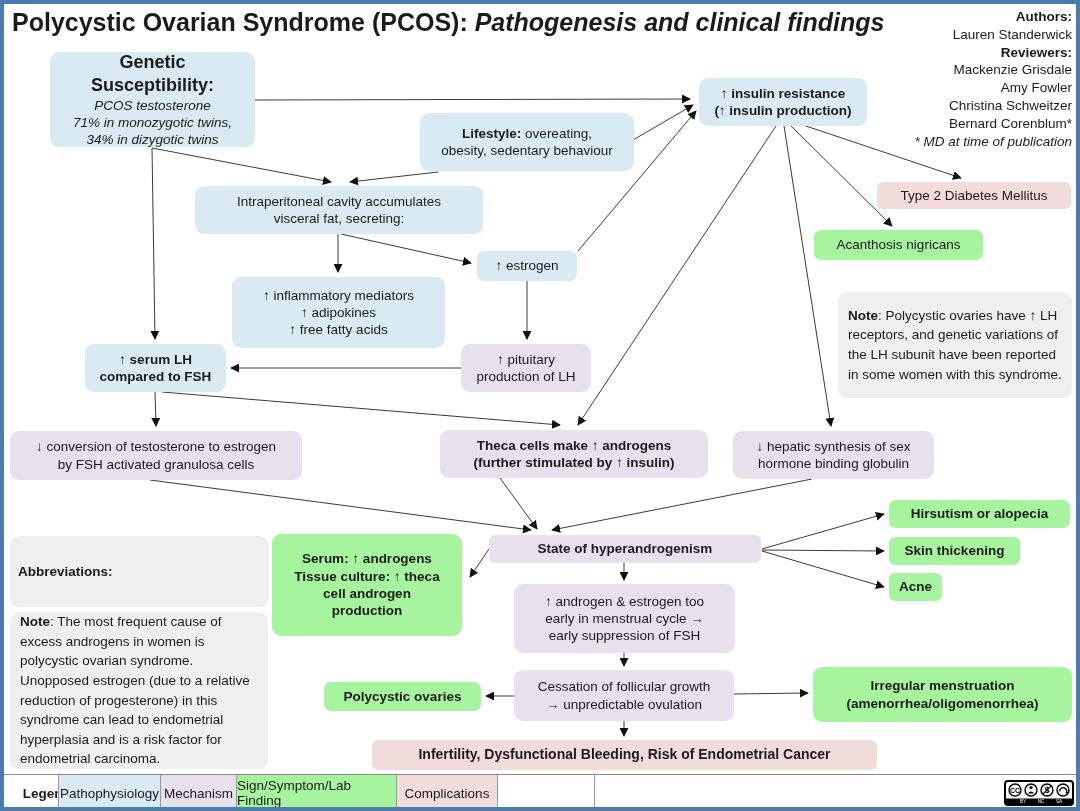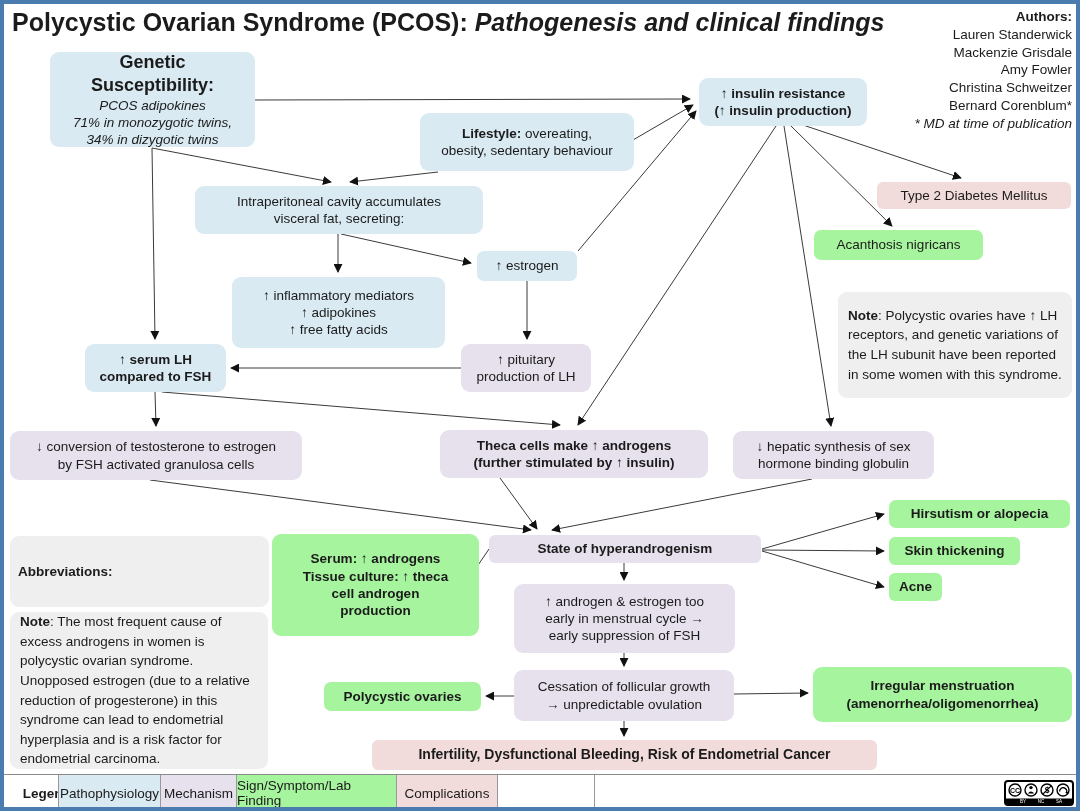--- a/index.html
+++ b/index.html
@@ -74,30 +74,31 @@
     </g>
   </svg>
 
   <div class="title">
     <span>Polycystic Ovarian Syndrome (PCOS): </span><span class="sub">Pathogenesis and clinical findings</span>
   </div>
 
   <div class="credits">
     <div class="bold">Authors:</div>
     <div>Lauren Standerwick</div>
+    <div class="bold">Reviewers:</div>
     <div>Mackenzie Grisdale</div>
     <div>Amy Fowler</div>
     <div>Christina Schweitzer</div>
     <div>Bernard Corenblum*</div>
     <div class="italic">* MD at time of publication</div>
   </div>
 
   <div class="box blue" style="left:50px;top:52px;width:205px;height:95px;">
     <div class="bold" style="font-size:18px">Genetic Susceptibility:</div>
-    <div class="italic">PCOS adipokines</div>
+    <div class="italic">PCOS testosterone</div>
     <div class="italic">71% in monozygotic twins,</div>
     <div class="italic">34% in dizygotic twins</div>
   </div>
 
   <div class="box blue" style="left:420px;top:113px;width:214px;height:58px;">
     <div><span class="bold">Lifestyle:</span><span> overeating,</span></div>
     <div>obesity, sedentary behaviour</div>
   </div>
 
   <div class="box blue bold" style="left:699px;top:78px;width:168px;height:48px;">
@@ -154,21 +155,21 @@
 
   <div class="box purple" style="left:733px;top:431px;width:201px;height:48px;">
     <div>↓ hepatic synthesis of sex</div>
     <div>hormone binding globulin</div>
   </div>
 
   <div class="box gray note abbr" style="left:10px;top:536px;width:259px;height:71px;padding:20px 8px;line-height:1.3;">
     <div class="bold">Abbreviations:</div>
   </div>
 
-  <div class="box green bold" style="left:272px;top:534px;width:207px;height:102px;padding:3px 8px;">
+  <div class="box green bold" style="left:272px;top:534px;width:190px;height:102px;padding:3px 8px;">
     <div>Serum: ↑ androgens</div>
     <div>Tissue culture: ↑ theca</div>
     <div>cell androgen</div>
     <div>production</div>
   </div>
 
   <div class="box purple bold" style="left:489px;top:535px;width:272px;height:28px;border-radius:6px;">
     <div>State of hyperandrogenism</div>
   </div>
 

